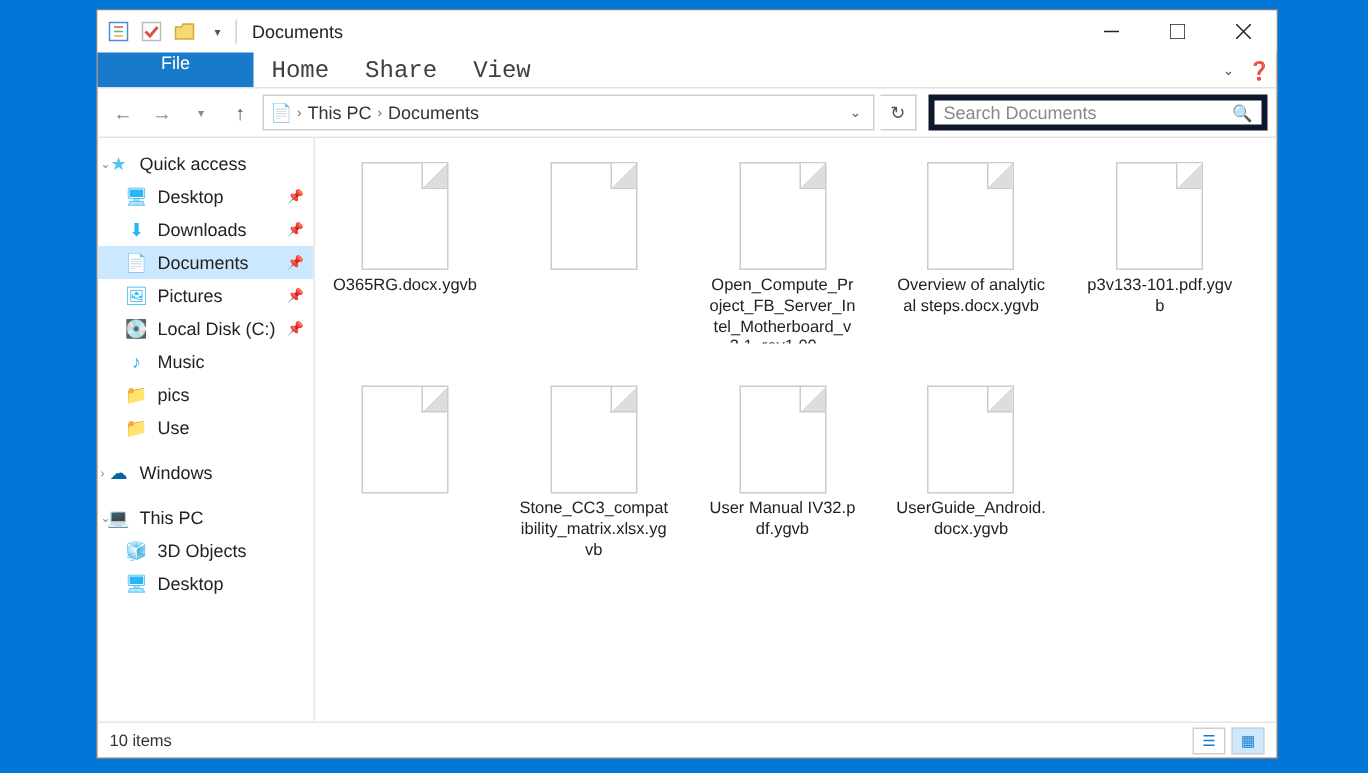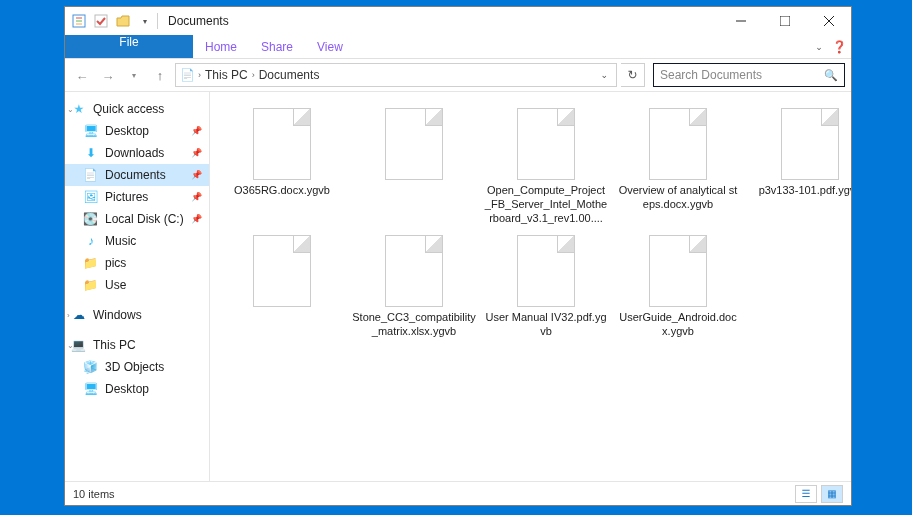--- a/index.html
+++ b/index.html
@@ -6,48 +6,48 @@
 body { background:#0178D7; width:912px; height:515px; overflow:hidden; position:relative; }
 .window { position:absolute; left:64px; top:6px; width:788px; height:500px; background:#fff; border:1px solid #7f7f7f; display:flex; flex-direction:column; }
 .titlebar { height:28px; display:flex; align-items:center; background:#fff; }
 .titlebar .ql { width:16px; height:16px; margin-left:6px; display:flex; justify-content:center; align-items:center; font-size:10px; }
 .titlebar .divider { width:1px; height:16px; background:#d0d0d0; margin:0 4px; }
 .titlebar .title { font-size:12px; margin-left:6px; color:#222; }
 .titlebar .spacer { flex:1; }
 .winbtn { width:44px; height:28px; display:flex; justify-content:center; align-items:center; font-size:11px; color:#222; }
 .menubar { height:24px; display:flex; align-items:stretch; border-bottom:1px solid #e0e0e0; }
 .menubar .file { background:#1979CA; color:#fff; font-size:12px; padding:0 14px; display:flex; align-items:center; }
-.menubar .tab { font-size:12px; padding:0 12px; display:flex; align-items:center; color:#8b5cf6; }
+.menubar .tab { font-size:16px; padding:0 12px; display:flex; align-items:center; color:#404040;font-family:Liberation Mono, monospace; }
 .menubar .spacer { flex:1; }
 .menubar .chev { width:20px; display:flex; align-items:center; justify-content:center; font-size:9px; color:#555; }
 .menubar .help { width:22px; display:flex; align-items:center; justify-content:center; color:#1979CA; font-size:12px; }
 .addrrow { height:32px; display:flex; align-items:center; padding:3px 6px; gap:4px; }
 .navbtn { width:22px; height:22px; display:flex; align-items:center; justify-content:center; font-size:13px; color:#8a8a8a; }
 .navbtn.up { color:#555; }
 .addrbox { flex:1; height:24px; border:1px solid #cfcfcf; display:flex; align-items:center; padding:0 4px; font-size:12px; color:#333; }
 .addrbox .seg { padding:0 2px; }
 .addrbox .sep { padding:0 2px; color:#666; font-size:9px; }
 .addrbox .endchev { margin-left:auto; font-size:9px; color:#555; padding:0 4px; }
 .refresh { width:24px; height:24px; border:1px solid #cfcfcf; border-left:none; display:flex; align-items:center; justify-content:center; font-size:12px; color:#555; }
-.searchbox { width:192px; height:24px; border:1px solid #0f172a; display:flex; align-items:center; padding:0 6px; font-size:12px; color:#888; margin-left:4px; }
+.searchbox { width:226px; height:24px; border:4px solid #0f172a; display:flex; align-items:center; padding:0 6px; font-size:12px; color:#888; margin-left:4px; }
 .searchbox .sicon { margin-left:auto; color:#555; font-size:11px; }
 .body { flex:1; display:flex; min-height:0; border-top:1px solid #e5e5e5; }
 .sidebar { width:145px; border-right:1px solid #e5e5e5; overflow:hidden; font-size:12px; padding-top:6px; position:relative; }
 .sidebar .grp { margin-bottom:8px; }
 .sidebar .item { display:flex; align-items:center; height:22px; padding-left:18px; gap:6px; color:#222; }
 .sidebar .item.hdr { padding-left:6px; font-weight:normal; }
 .sidebar .item.sel { background:#CCE8FF; }
 .sidebar .pin { margin-left:auto; margin-right:6px; color:#888; font-size:9px; }
 .ic { width:16px; height:16px; display:inline-flex; align-items:center; justify-content:center; font-size:12px; }
 .ic.star{color:#4fc3f7;} .ic.desk{color:#29b6f6;} .ic.down{color:#29b6f6;} .ic.docf{color:#29b6f6;}
 .ic.pic{color:#29b6f6;} .ic.disk{color:#888;} .ic.music{color:#29b6f6;} .ic.folder{color:#F8D775;}
 .ic.od{color:#0a64a4;} .ic.pc{color:#555;} .ic.obj{color:#29b6f6;}
 .content { flex:1; overflow:auto; padding:12px 8px 0 8px; position:relative; }
-.grid { display:grid; grid-template-columns:repeat(5,1fr); gap:2px 4px; }
-.file { display:flex; flex-direction:column; align-items:center; width:128px; padding:4px 2px; }
+.grid { display:grid; grid-template-columns:repeat(5,1fr); gap:20px 4px; }
+.file { display:flex; flex-direction:column; align-items:center; width:104px; padding:4px 2px; }
 .filethumb { width:58px; height:72px; background:#fff; border:1px solid #ccc; position:relative; margin-bottom:4px; }
 .filethumb:before { content:""; position:absolute; top:0; right:0; width:16px; height:16px; background:linear-gradient(135deg,#fff 0 50%,#ddd 50% 100%); border-left:1px solid #ccc; border-bottom:1px solid #ccc; }
 .filename { font-size:11px; text-align:center; color:#222; line-height:1.25; word-break:break-all; max-height:45px; overflow:hidden; }
 .status { height:24px; border-top:1px solid #e5e5e5; display:flex; align-items:center; font-size:11px; color:#333; padding:4px 8px; }
 .status .spacer{flex:1;}
 .viewbtn { width:22px; height:18px; border:1px solid #cfcfcf; margin-left:4px; display:flex; align-items:center; justify-content:center; font-size:10px; color:#1979CA; }
 .viewbtn.active { background:#CCE8FF; }
 .chevtree { position:absolute; left:2px; font-size:8px; color:#888; }
 </style>
 </head>

